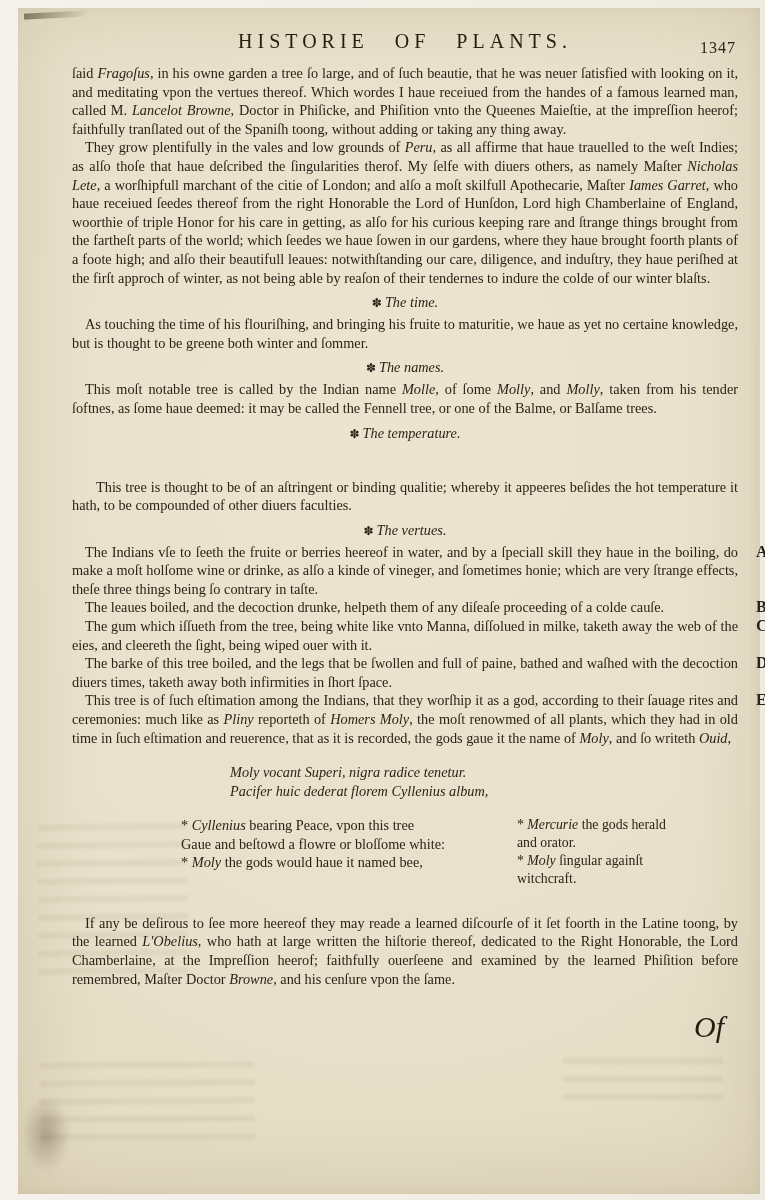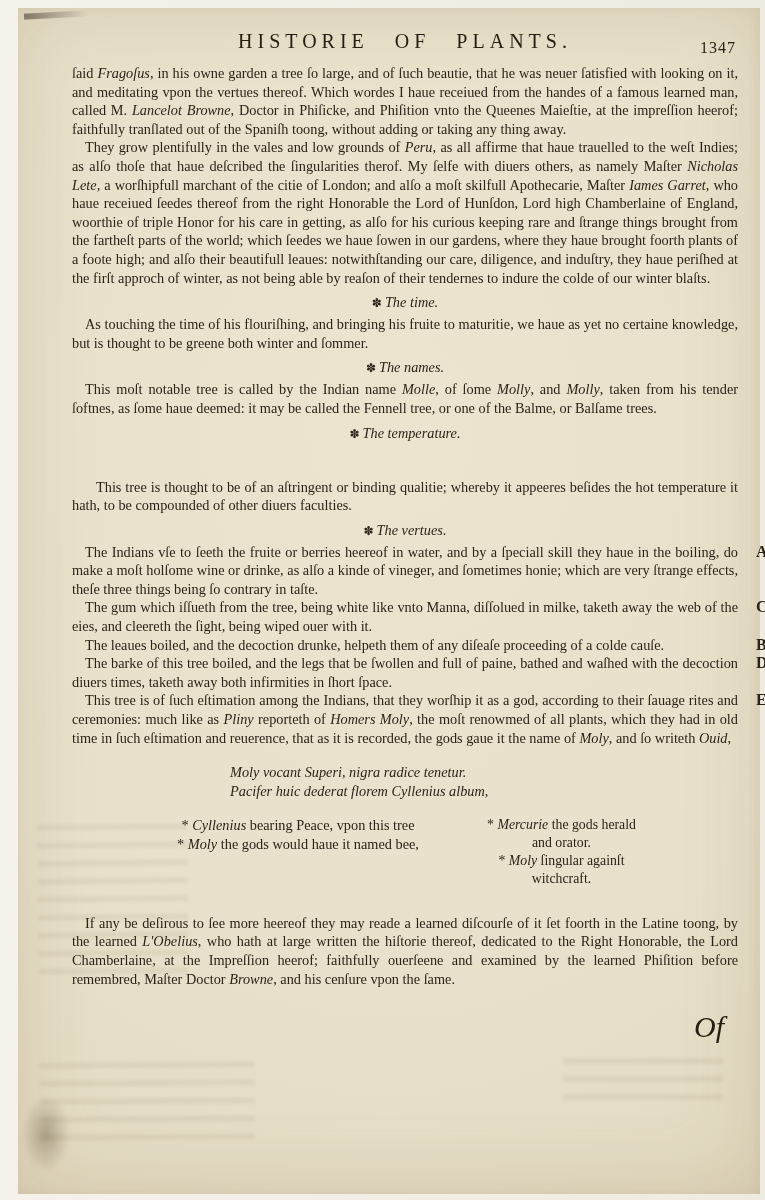--- a/index.html
+++ b/index.html
@@ -42,21 +42,21 @@
   .pagenum { position:absolute; right:2px; top:9px; font-size:16px; letter-spacing:1px; }
   .para { font-size:14.3px; line-height:18.6px; text-align:justify; }
   .indent { text-indent:13px; }
   .indent-lg { text-indent:24px;margin-top:36px; }
   .sec-head { font-size:14.3px; font-weight:normal; font-style:italic; text-align:center; margin:7px 0 4px; }
   .fleuron { font-style:normal; font-size:12px; margin-right:3px; }
   .vpara { position:relative; }
   .mletter { position:absolute; left:calc(100% + 18px); top:0; font-size:16px; font-weight:bold; }
   .latin-verse { margin:16px 0 0 158px; }
   .vline { font-size:14.3px; line-height:18.8px; }
-  .verse-row { display:flex; margin-top:15px; margin-left:76px;text-align:center; }
+  .verse-row { display:flex; margin-top:15px; margin-left:109px; }
   .english-verse { width:300px; }
   .margin-note { width:155px; margin-left:36px; }
   .note { font-size:13.8px; line-height:18px; }
   .closing { margin-top:26px; }
   .catchword-row { text-align:right; padding-right:14px; margin-top:22px; }
   .catchword { font-style:italic; font-size:30px; color:#241d10; }
   .it { font-style:italic; }
 </style>
 </head>
 <body>
@@ -103,45 +103,46 @@
       <section>
         <h2 class="sec-head">
           <span class="fleuron">✽</span><span>The vertues.</span>
         </h2>
 
         <div class="vpara">
           <p class="para indent"><span>The Indians vſe to ſeeth the fruite or berries heereof in water, and by a ſpeciall skill they haue in the boiling, do make a moſt holſome wine or drinke, as alſo a kinde of vineger, and ſometimes honie; which are very ſtrange effects, theſe three things being ſo contrary in taſte.</span></p>
           <span class="mletter">A</span>
         </div>
         <div class="vpara">
+          <p class="para indent"><span>The leaues boiled, and the decoction drunke, helpeth them of any diſeaſe proceeding of a colde cauſe.</span></p>
+          <span class="mletter">B</span>
+        </div>
+        <div class="vpara">
           <p class="para indent"><span>The gum which iſſueth from the tree, being white like vnto Manna, diſſolued in milke, taketh away the web of the eies, and cleereth the ſight, being wiped ouer with it.</span></p>
           <span class="mletter">C</span>
-        </div>
-        <div class="vpara">
-          <p class="para indent"><span>The leaues boiled, and the decoction drunke, helpeth them of any diſeaſe proceeding of a colde cauſe.</span></p>
-          <span class="mletter">B</span>
         </div>
         <div class="vpara">
           <p class="para indent"><span>The barke of this tree boiled, and the legs that be ſwollen and full of paine, bathed and waſhed with the decoction diuers times, taketh away both infirmities in ſhort ſpace.</span></p>
           <span class="mletter">D</span>
         </div>
         <div class="vpara">
           <p class="para indent"><span>This tree is of ſuch eſtimation among the Indians, that they worſhip it as a god, according to their ſauage rites and ceremonies: much like as </span><span class="it">Pliny</span><span> reporteth of </span><span class="it">Homers Moly</span><span>, the moſt renowmed of all plants, which they had in old time in ſuch eſtimation and reuerence, that as it is recorded, the gods gaue it the name of </span><span class="it">Moly</span><span>, and ſo writeth </span><span class="it">Ouid</span><span>,</span></p>
           <span class="mletter">E</span>
         </div>
       </section>
 
       <div class="latin-verse">
         <p class="vline"><span class="it">Moly vocant Superi, nigra radice tenetur.</span></p>
         <p class="vline"><span class="it">Pacifer huic dederat florem Cyllenius album,</span></p>
       </div>
 
       <div class="verse-row">
         <div class="english-verse">
           <p class="vline"><span>* </span><span class="it">Cyllenius</span><span> bearing Peace, vpon this tree</span></p>
+          <p class="vline"><span>Gaue and beſtowd a flowre or bloſſome white:</span></p>
           <p class="vline"><span>* </span><span class="it">Moly</span><span> the gods would haue it named bee,</span></p>
         </div>
         <div class="margin-note">
           <p class="note"><span>* </span><span class="it">Mercurie</span><span> the gods herald and orator.</span></p>
           <p class="note"><span>* </span><span class="it">Moly</span><span> ſingular againſt witchcraft.</span></p>
         </div>
       </div>
 
       <p class="para indent closing"><span>If any be deſirous to ſee more heereof they may reade a learned diſcourſe of it ſet foorth in the Latine toong, by the learned </span><span class="it">L'Obelius</span><span>, who hath at large written the hiſtorie thereof, dedicated to the Right Honorable, the Lord Chamberlaine, at the Impreſſion heerof; faithfully ouerſeene and examined by the learned Phiſition before remembred, Maſter Doctor </span><span class="it">Browne</span><span>, and his cenſure vpon the ſame.</span></p>
 

